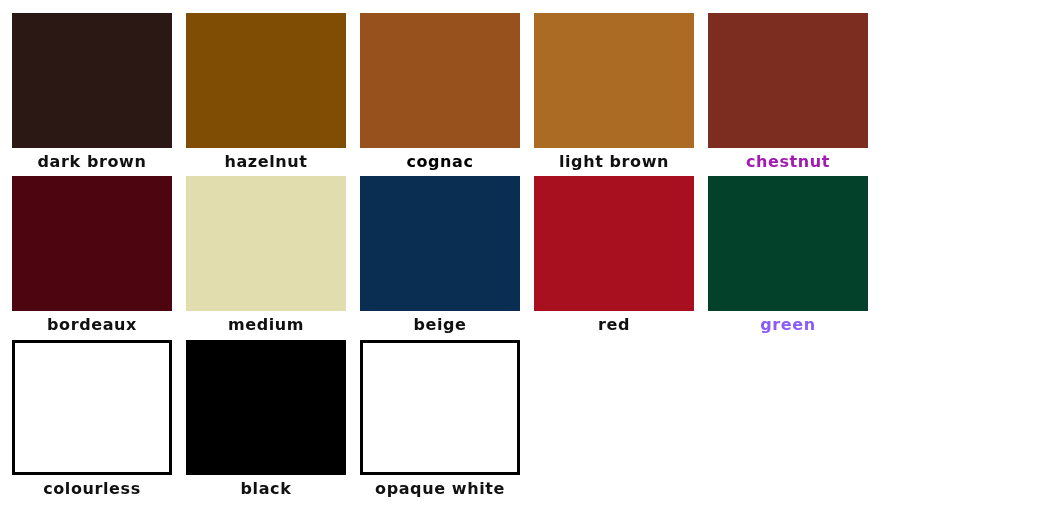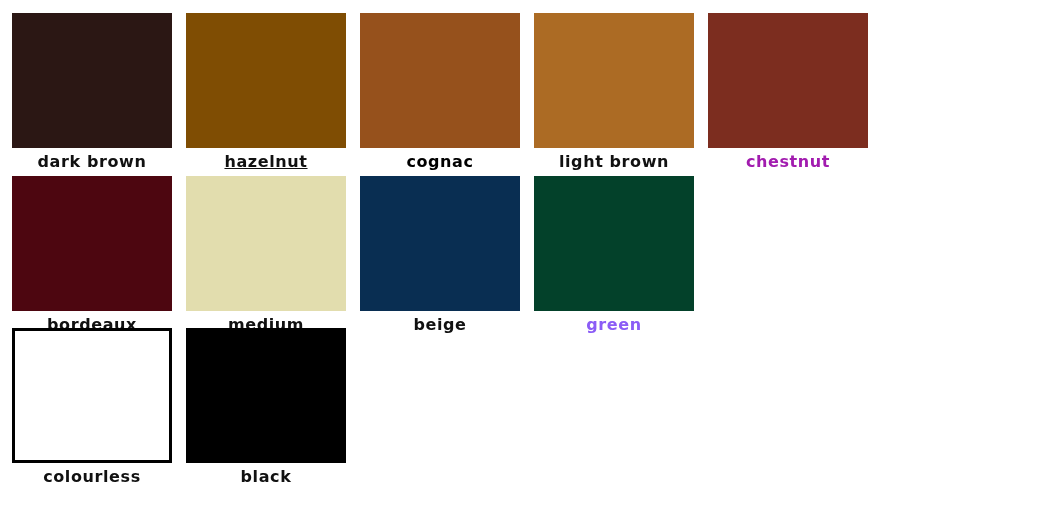--- a/index.html
+++ b/index.html
@@ -23,21 +23,21 @@
 
   .swatch-row {
     display: flex;
     flex-direction: row;
     align-items: flex-start;
   }
 
   
   .row-0 { position: absolute; left: 12px; top: 13px; }
   .row-1 { position: absolute; left: 12px; top: 176px; }
-  .row-2 { position: absolute; left: 12px; top: 328px; }
+  .row-2 { position: absolute; left: 12px; top: 340px; }
 
   .swatch-cell {
     width: 160px;
     margin-right: 14px;
     display: flex;
     flex-direction: column;
     align-items: center;
   }
 
   .swatch-chip {
@@ -68,21 +68,21 @@
 
 <div id="palette" style="background: rgb(255, 255, 255);">
 
 <div class="swatch-row row-0">
       <div class="swatch-cell">
         <div class="swatch-chip" style="background: rgb(43, 23, 20);"></div>
         <div class="swatch-label" style="color: rgb(17, 17, 17);">dark brown</div>
       </div>
       <div class="swatch-cell">
         <div class="swatch-chip" style="background: rgb(127, 77, 3);"></div>
-        <div class="swatch-label" style="color: rgb(17, 17, 17); text-decoration: underline;">hazelnut</div>
+        <div class="swatch-label" style="color: rgb(17, 17, 17);">hazelnut</div>
       </div>
       <div class="swatch-cell">
         <div class="swatch-chip" style="background: rgb(150, 81, 28);"></div>
         <div class="swatch-label" style="color: #000000;">cognac</div>
       </div>
       <div class="swatch-cell">
         <div class="swatch-chip" style="background: rgb(172, 107, 36);"></div>
         <div class="swatch-label" style="color: rgb(17, 17, 17);">light brown</div>
       </div>
       <div class="swatch-cell">
@@ -97,27 +97,35 @@
       </div>
       <div class="swatch-cell">
         <div class="swatch-chip" style="background: rgb(226, 221, 174);"></div>
         <div class="swatch-label" style="color: rgb(17, 17, 17);">medium</div>
       </div>
       <div class="swatch-cell">
         <div class="swatch-chip" style="background: rgb(9, 46, 82);"></div>
         <div class="swatch-label" style="color: rgb(17, 17, 17);">beige</div>
       </div>
       <div class="swatch-cell">
+        <div class="swatch-chip" style="background: rgb(168, 16, 31);"></div>
+        <div class="swatch-label" style="color: rgb(17, 17, 17);">red</div>
+      </div>
+      <div class="swatch-cell">
         <div class="swatch-chip" style="background: rgb(3, 65, 42);"></div>
         <div class="swatch-label" style="color: #8b5cf6;">green</div>
       </div>
     </div>
     <div class="swatch-row row-2">
       <div class="swatch-cell">
         <div class="swatch-chip bordered" style="background: rgb(255, 255, 255); border-color: rgb(0, 0, 0);"></div>
         <div class="swatch-label" style="color: rgb(17, 17, 17);">colourless</div>
       </div>
       <div class="swatch-cell">
         <div class="swatch-chip" style="background: rgb(0, 0, 0);"></div>
         <div class="swatch-label" style="color: rgb(17, 17, 17);">black</div>
       </div>
+      <div class="swatch-cell">
+        <div class="swatch-chip bordered" style="background: rgb(255, 255, 255); border-color: rgb(0, 0, 0);"></div>
+        <div class="swatch-label" style="color: rgb(17, 17, 17);">opaque white</div>
+      </div>
     </div>
   </div>
 
 </body></html>

